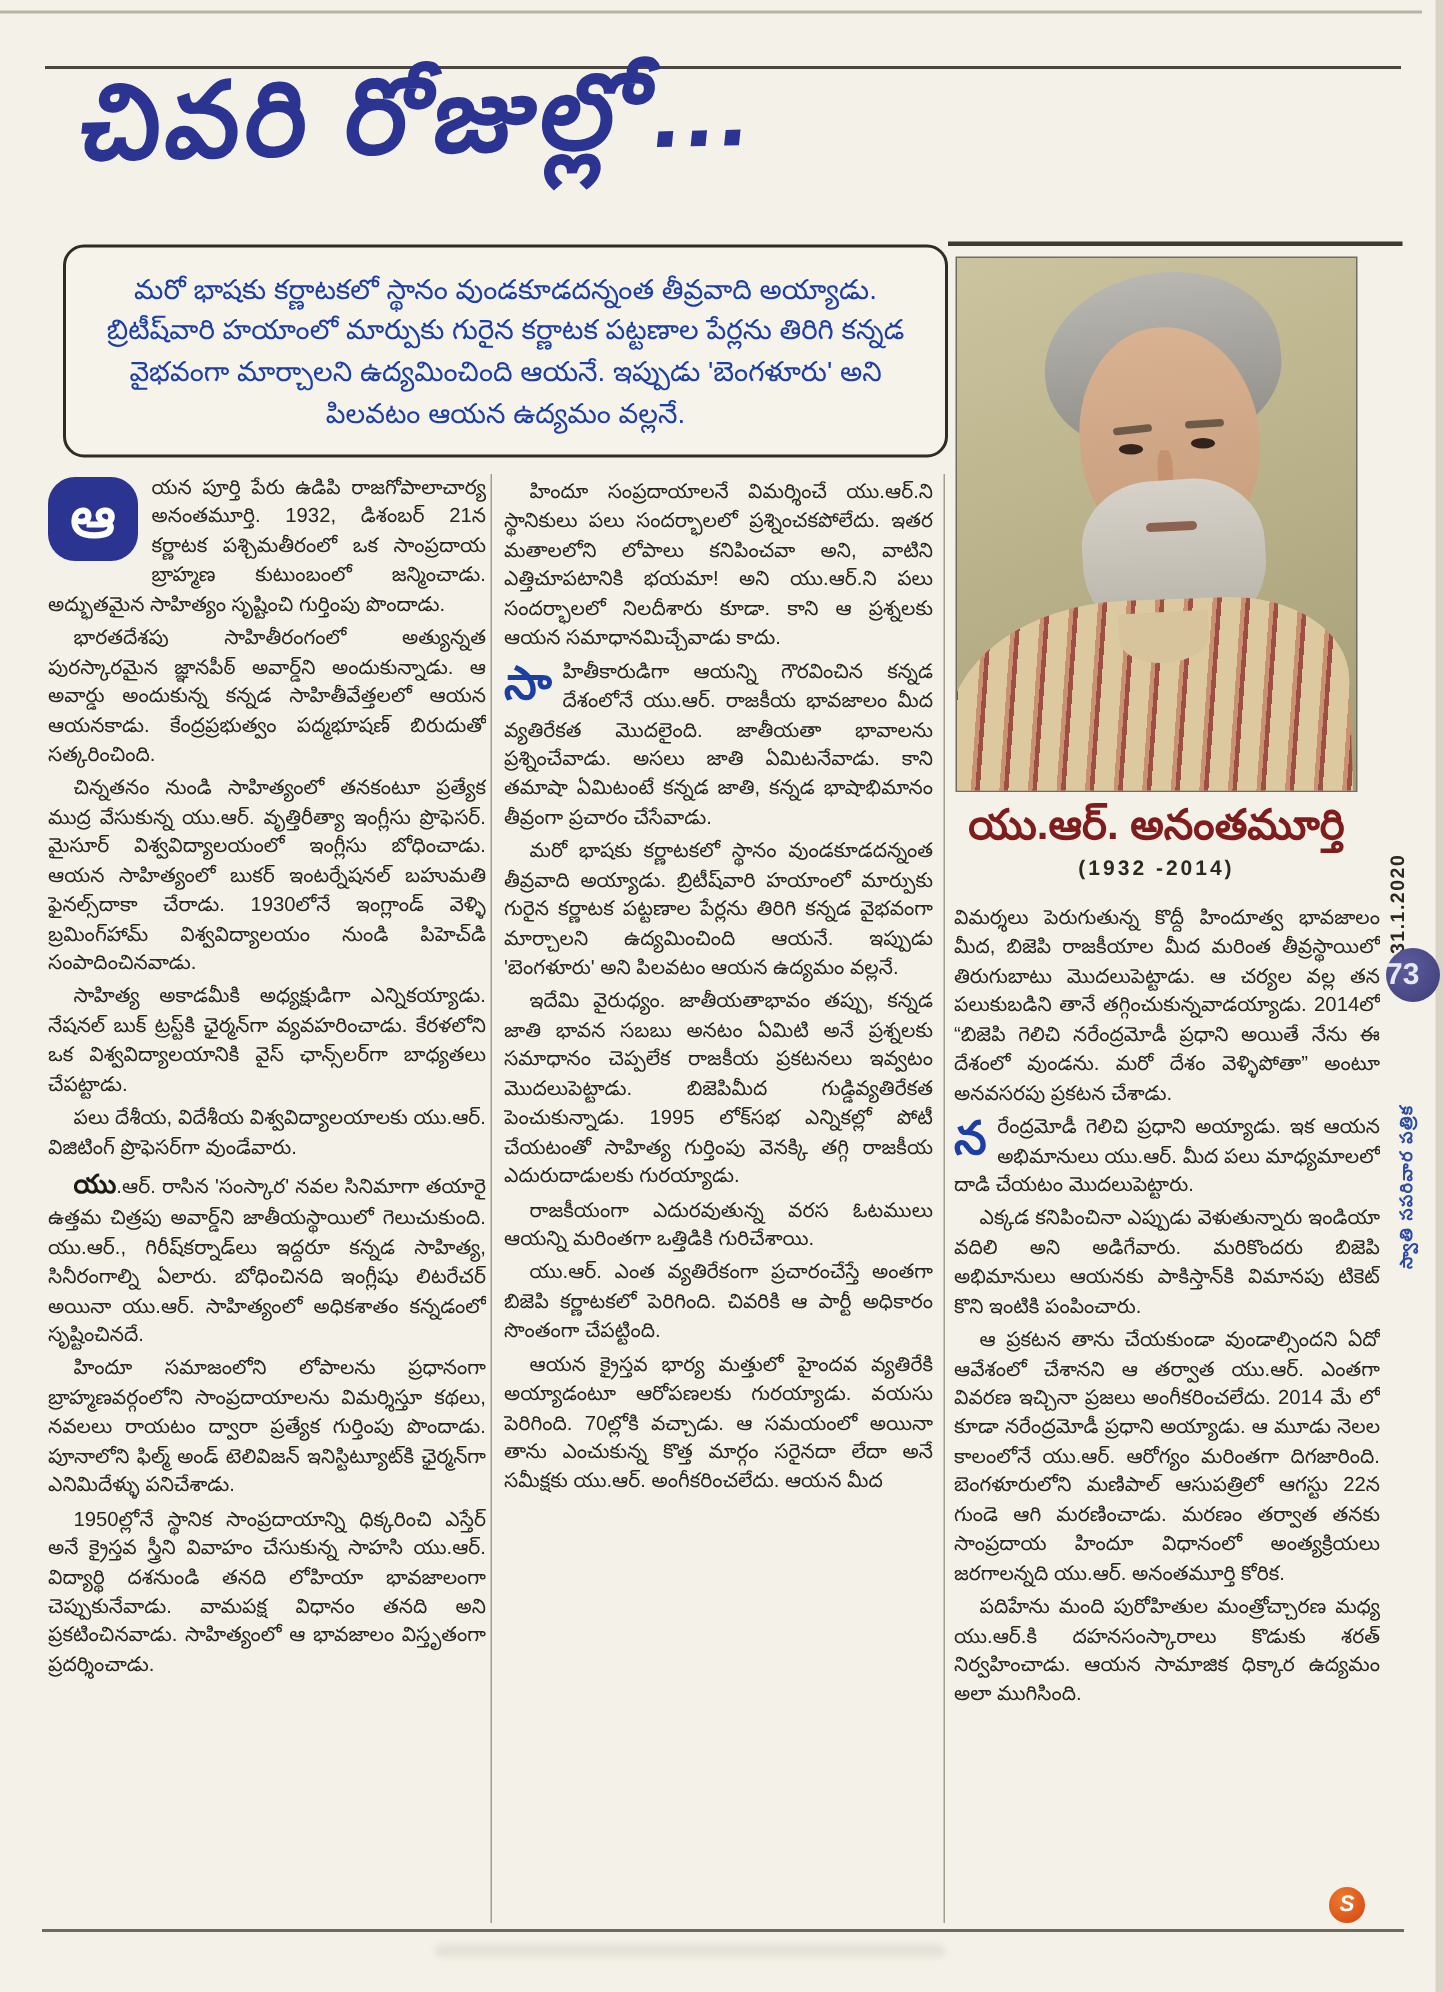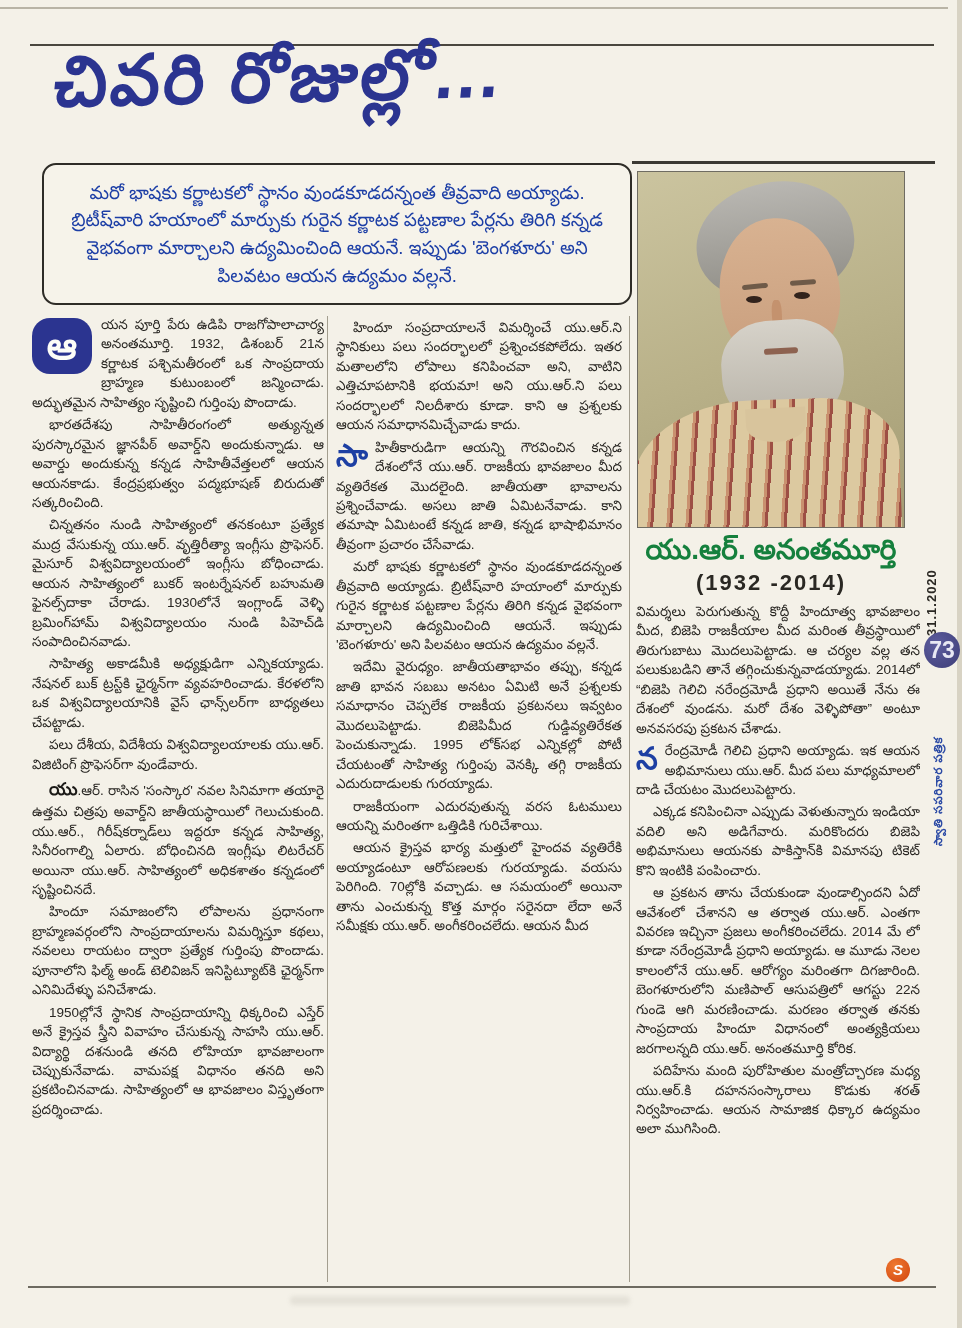--- a/index.html
+++ b/index.html
@@ -55,25 +55,25 @@
   .photo .beard{position:absolute;left:84px;top:148px;width:122px;height:110px;
     background:linear-gradient(#d6d2c9,#b5b0a5);border-radius:42% 42% 54% 54%;transform:rotate(-4deg);}
   .photo .mouth{position:absolute;left:126px;top:176px;width:34px;height:6px;background:#8d6250;border-radius:3px;transform:rotate(-3deg);}
   .photo .shirt{position:absolute;left:-6px;top:228px;width:268px;height:140px;
     background:repeating-linear-gradient(96deg,#dcc9a0 0 7px,#c9916f 7px 10px,#9d4f44 10px 13px,#dcc9a0 13px 19px);
     border-radius:45% 30% 0 0 / 60% 40% 0 0;transform:rotate(-2deg);}
   .photo .collar{position:absolute;left:108px;top:236px;width:60px;height:34px;background:#d8c49c;border-radius:0 0 50% 50%;transform:rotate(-3deg);}
 
   .caption-name{
     position:absolute;left:622px;top:534px;width:298px;text-align:center;
-    font-size:28px;font-weight:bold;color:#15803d;letter-spacing:0px;white-space:nowrap;
+    font-size:28px;font-weight:bold;color:#7f1d1d;letter-spacing:0px;white-space:nowrap;
   }
   .caption-years{
     position:absolute;left:637px;top:570px;width:268px;text-align:center;
-    font-size:22px;font-weight:bold;color:#2a2823;letter-spacing:2px;
+    font-size:14px;font-weight:bold;color:#2a2823;letter-spacing:2px;
   }
 
   .vsep{position:absolute;width:1px;background:#a39e8f;}
   .vsep1{left:327px;top:316px;height:966px;}
   .vsep2{left:629px;top:316px;height:966px;}
 
   .col{
     position:absolute;text-align:justify;color:#282622;
     font-size:13.5px;line-height:1.44;overflow:hidden;
   }
@@ -96,21 +96,21 @@
 
   .side-date{
     position:absolute;left:924px;top:560px;height:76px;
     writing-mode:vertical-rl;transform:rotate(180deg);
     font-size:13px;font-weight:bold;color:#2a2823;letter-spacing:1px;
   }
   .page-badge{
     position:absolute;left:924px;top:632px;width:36px;height:36px;
     background:radial-gradient(circle at 35% 35%,#5d5d9e,#3d3d77);
     color:#e8e8f4;border-radius:50%;
-    font-size:23px;font-weight:bold;text-align:center;line-height:36px;
+    font-size:20px;font-weight:bold;line-height:36px;
   }
   .side-magazine{
     position:absolute;left:930px;top:676px;height:170px;
     writing-mode:vertical-rl;transform:rotate(180deg);
     font-size:11.5px;color:#2b4aa5;font-weight:bold;letter-spacing:1px;
   }
 
   .end-mark{
     position:absolute;left:886px;top:1258px;width:24px;height:24px;
     background:radial-gradient(circle at 38% 32%,#ef7a30,#d1440f);
@@ -170,20 +170,21 @@
 </section>
 
 <section class="col col2">
   <p>హిందూ సంప్రదాయాలనే విమర్శించే యు.ఆర్.ని స్థానికులు పలు సందర్భాలలో ప్రశ్నించకపోలేదు. ఇతర మతాలలోని లోపాలు కనిపించవా అని, వాటిని ఎత్తిచూపటానికి భయమా! అని యు.ఆర్.ని పలు సందర్భాలలో నిలదీశారు కూడా. కాని ఆ ప్రశ్నలకు ఆయన సమాధానమిచ్చేవాడు కాదు.</p>
   <p class="noindent">
     <span class="bdrop">సా</span><span>హితీకారుడిగా ఆయన్ని గౌరవించిన కన్నడ దేశంలోనే యు.ఆర్. రాజకీయ భావజాలం మీద వ్యతిరేకత మొదలైంది. జాతీయతా భావాలను ప్రశ్నించేవాడు. అసలు జాతి ఏమిటనేవాడు. కాని తమాషా ఏమిటంటే కన్నడ జాతి, కన్నడ భాషాభిమానం తీవ్రంగా ప్రచారం చేసేవాడు.</span>
   </p>
   <p>మరో భాషకు కర్ణాటకలో స్థానం వుండకూడదన్నంత తీవ్రవాది అయ్యాడు. బ్రిటీష్‌వారి హయాంలో మార్పుకు గురైన కర్ణాటక పట్టణాల పేర్లను తిరిగి కన్నడ వైభవంగా మార్చాలని ఉద్యమించింది ఆయనే. ఇప్పుడు 'బెంగళూరు' అని పిలవటం ఆయన ఉద్యమం వల్లనే.</p>
   <p>ఇదేమి వైరుధ్యం. జాతీయతాభావం తప్పు, కన్నడ జాతి భావన సబబు అనటం ఏమిటి అనే ప్రశ్నలకు సమాధానం చెప్పలేక రాజకీయ ప్రకటనలు ఇవ్వటం మొదలుపెట్టాడు. బిజెపిమీద గుడ్డివ్యతిరేకత పెంచుకున్నాడు. 1995 లోక్‌సభ ఎన్నికల్లో పోటీ చేయటంతో సాహిత్య గుర్తింపు వెనక్కి తగ్గి రాజకీయ ఎదురుదాడులకు గురయ్యాడు.</p>
   <p>రాజకీయంగా ఎదురవుతున్న వరస ఓటములు ఆయన్ని మరింతగా ఒత్తిడికి గురిచేశాయి.</p>
+  <p>యు.ఆర్. ఎంత వ్యతిరేకంగా ప్రచారంచేస్తే అంతగా బిజెపి కర్ణాటకలో పెరిగింది. చివరికి ఆ పార్టీ అధికారం సొంతంగా చేపట్టింది.</p>
   <p>ఆయన క్రైస్తవ భార్య మత్తులో హైందవ వ్యతిరేకి అయ్యాడంటూ ఆరోపణలకు గురయ్యాడు. వయసు పెరిగింది. 70ల్లోకి వచ్చాడు. ఆ సమయంలో అయినా తాను ఎంచుకున్న కొత్త మార్గం సరైనదా లేదా అనే సమీక్షకు యు.ఆర్. అంగీకరించలేదు. ఆయన మీద</p>
 </section>
 
 <section class="col col3">
   <p class="noindent">విమర్శలు పెరుగుతున్న కొద్దీ హిందూత్వ భావజాలం మీద, బిజెపి రాజకీయాల మీద మరింత తీవ్రస్థాయిలో తిరుగుబాటు మొదలుపెట్టాడు. ఆ చర్యల వల్ల తన పలుకుబడిని తానే తగ్గించుకున్నవాడయ్యాడు. 2014లో “బిజెపి గెలిచి నరేంద్రమోడీ ప్రధాని అయితే నేను ఈ దేశంలో వుండను. మరో దేశం వెళ్ళిపోతా” అంటూ అనవసరపు ప్రకటన చేశాడు.</p>
   <p class="noindent">
     <span class="bdrop">న</span><span>రేంద్రమోడీ గెలిచి ప్రధాని అయ్యాడు. ఇక ఆయన అభిమానులు యు.ఆర్. మీద పలు మాధ్యమాలలో దాడి చేయటం మొదలుపెట్టారు.</span>
   </p>
   <p>ఎక్కడ కనిపించినా ఎప్పుడు వెళుతున్నారు ఇండియా వదిలి అని అడిగేవారు. మరికొందరు బిజెపి అభిమానులు ఆయనకు పాకిస్తాన్‌కి విమానపు టికెట్ కొని ఇంటికి పంపించారు.</p>
   <p>ఆ ప్రకటన తాను చేయకుండా వుండాల్సిందని ఏదో ఆవేశంలో చేశానని ఆ తర్వాత యు.ఆర్. ఎంతగా వివరణ ఇచ్చినా ప్రజలు అంగీకరించలేదు. 2014 మే లో కూడా నరేంద్రమోడీ ప్రధాని అయ్యాడు. ఆ మూడు నెలల కాలంలోనే యు.ఆర్. ఆరోగ్యం మరింతగా దిగజారింది. బెంగళూరులోని మణిపాల్ ఆసుపత్రిలో ఆగస్టు 22న గుండె ఆగి మరణించాడు. మరణం తర్వాత తనకు సాంప్రదాయ హిందూ విధానంలో అంత్యక్రియలు జరగాలన్నది యు.ఆర్. అనంతమూర్తి కోరిక.</p>

